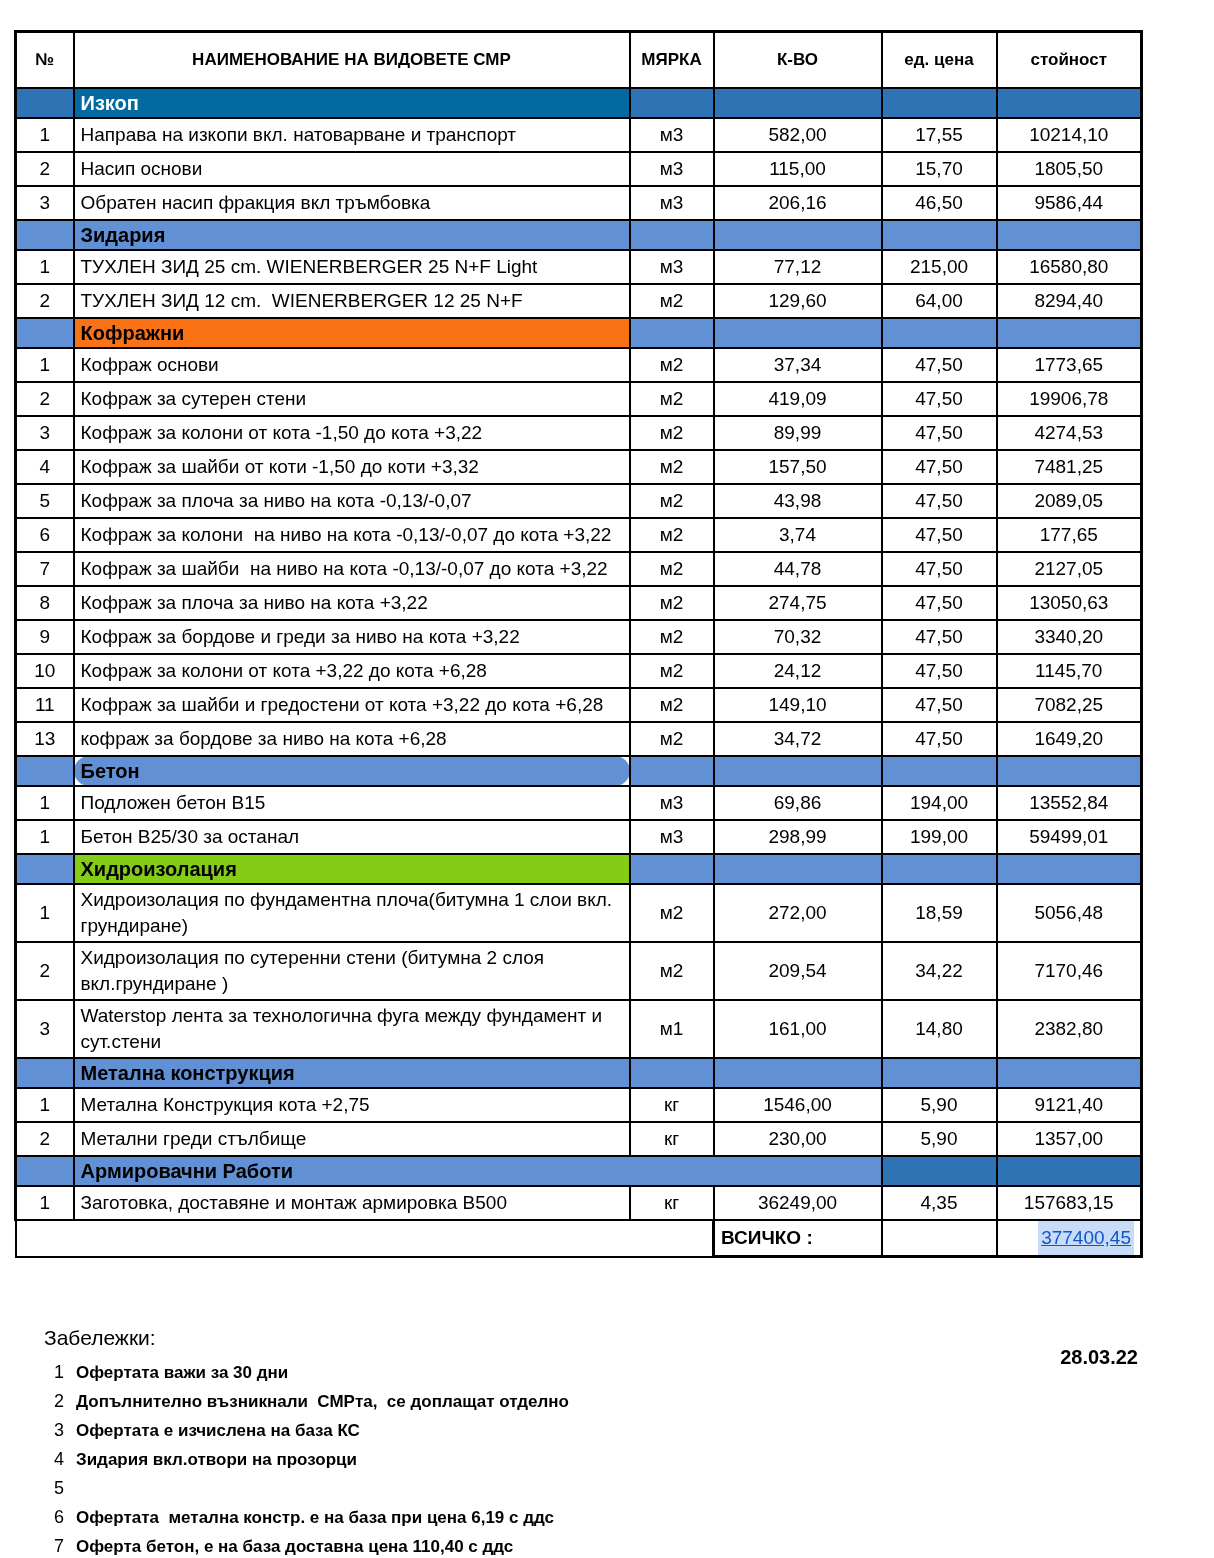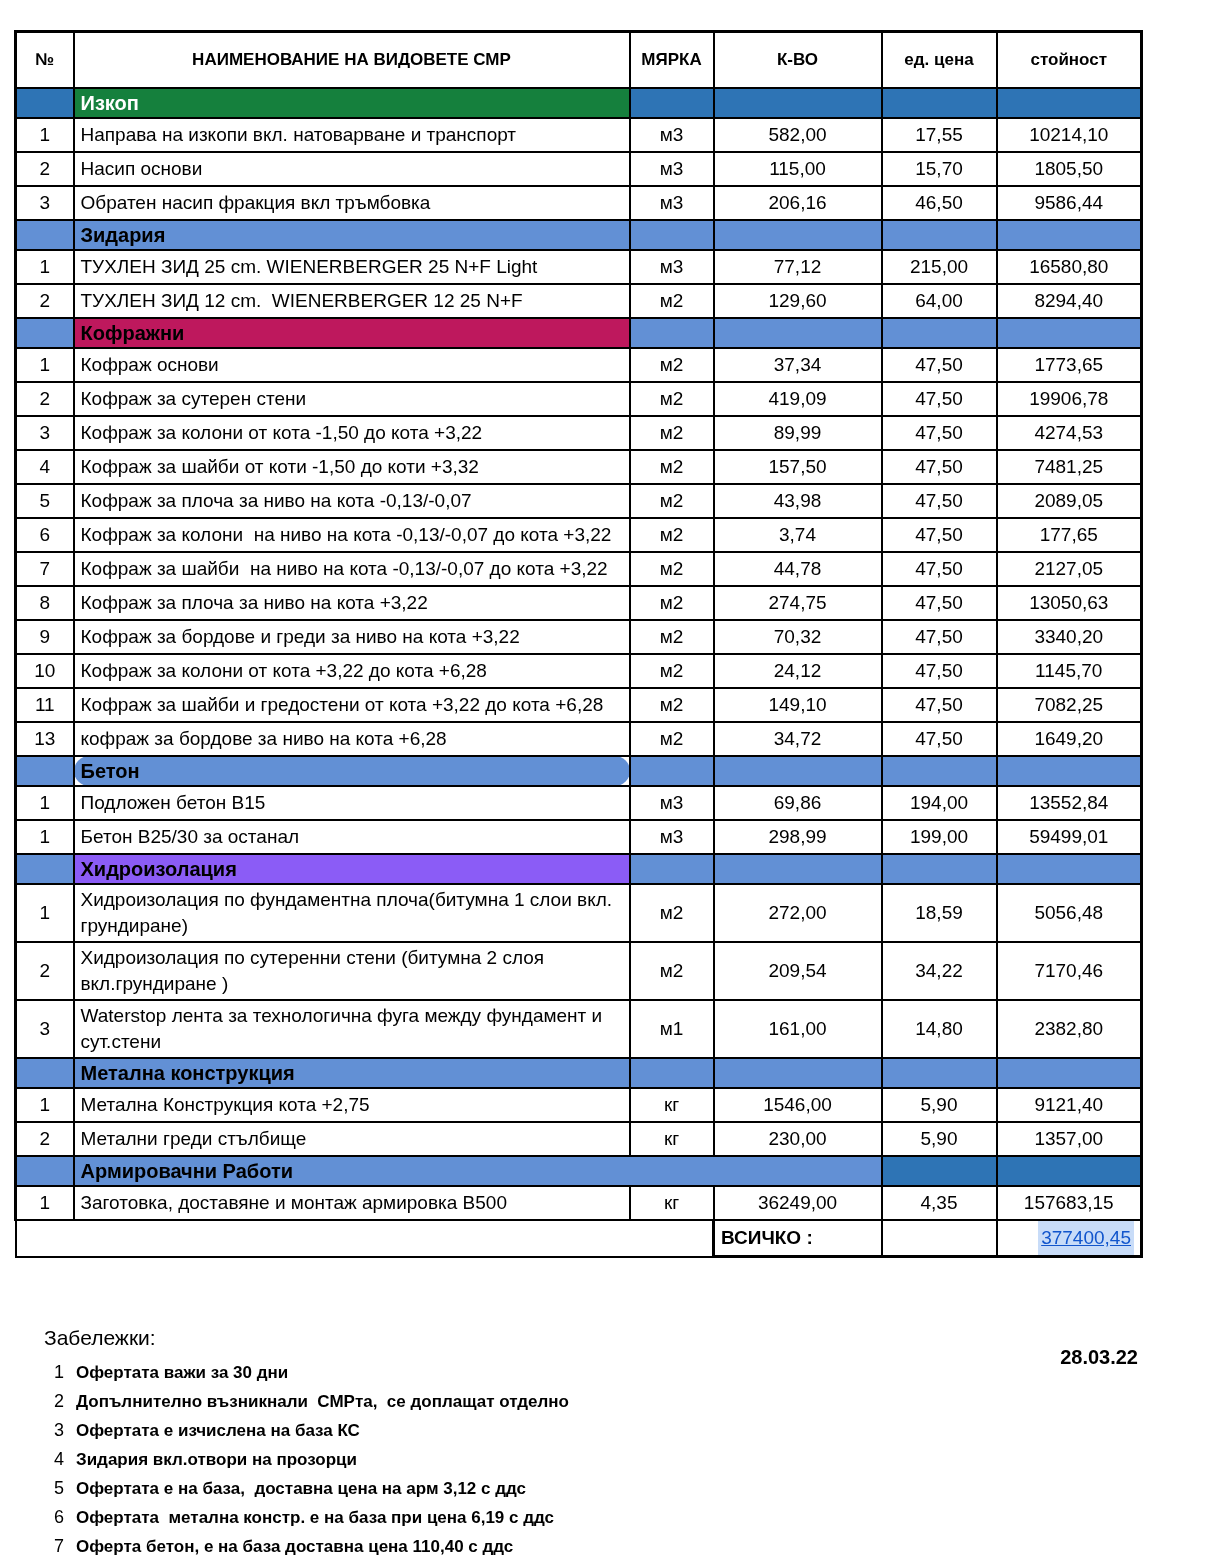--- a/index.html
+++ b/index.html
@@ -68,21 +68,21 @@
         <th>НАИМЕНОВАНИЕ НА ВИДОВЕТЕ СМР</th>
         <th>МЯРКА</th>
         <th>К-ВО</th>
         <th>ед. цена</th>
         <th class="br">стойност</th>
       </tr>
     </thead>
     <tbody id="smr-body">
         <tr class="sec">
           <td class="c-num bl" style="background: rgb(46, 116, 181);"></td>
-          <td class="c-name" style="background: #15803d; color: rgb(255, 255, 255);">Изкоп</td>
+          <td class="c-name" style="background: #0369a1; color: rgb(255, 255, 255);">Изкоп</td>
           <td class="c-unit" style="background: rgb(46, 116, 181);"></td>
           <td class="c-qty" style="background: rgb(46, 116, 181);"></td>
           <td class="c-price" style="background: rgb(46, 116, 181);"></td>
           <td class="c-val br" style="background: rgb(46, 116, 181);"></td>
         </tr>
         <tr>
           <td class="c-num bl">1</td>
           <td class="c-name">Направа на изкопи вкл. натоварване и транспорт</td>
           <td class="c-unit">м3</td>
           <td class="c-qty">582,00</td>
@@ -124,21 +124,21 @@
         <tr>
           <td class="c-num bl">2</td>
           <td class="c-name">ТУХЛЕН ЗИД 12 cm.  WIENERBERGER 12 25 N+F</td>
           <td class="c-unit">м2</td>
           <td class="c-qty">129,60</td>
           <td class="c-price">64,00</td>
           <td class="c-val br">8294,40</td>
         </tr>
         <tr class="sec">
           <td class="c-num bl" style="background: rgb(98, 144, 213);"></td>
-          <td class="c-name" style="background: #be185d; color: rgb(0, 0, 0);">Кофражни</td>
+          <td class="c-name" style="background: #f97316; color: rgb(0, 0, 0);">Кофражни</td>
           <td class="c-unit" style="background: rgb(98, 144, 213);"></td>
           <td class="c-qty" style="background: rgb(98, 144, 213);"></td>
           <td class="c-price" style="background: rgb(98, 144, 213);"></td>
           <td class="c-val br" style="background: rgb(98, 144, 213);"></td>
         </tr>
         <tr>
           <td class="c-num bl">1</td>
           <td class="c-name">Кофраж основи</td>
           <td class="c-unit">м2</td>
           <td class="c-qty">37,34</td>
@@ -252,21 +252,21 @@
         <tr>
           <td class="c-num bl">1</td>
           <td class="c-name">Бетон В25/30 за останал</td>
           <td class="c-unit">м3</td>
           <td class="c-qty">298,99</td>
           <td class="c-price">199,00</td>
           <td class="c-val br">59499,01</td>
         </tr>
         <tr class="sec">
           <td class="c-num bl" style="background: rgb(98, 144, 213);"></td>
-          <td class="c-name" style="background: #8b5cf6; color: rgb(0, 0, 0);">Хидроизолация</td>
+          <td class="c-name" style="background: #84cc16; color: rgb(0, 0, 0);">Хидроизолация</td>
           <td class="c-unit" style="background: rgb(98, 144, 213);"></td>
           <td class="c-qty" style="background: rgb(98, 144, 213);"></td>
           <td class="c-price" style="background: rgb(98, 144, 213);"></td>
           <td class="c-val br" style="background: rgb(98, 144, 213);"></td>
         </tr>
         <tr>
           <td class="c-num bl">1</td>
           <td class="c-name">Хидроизолация по фундаментна плоча(битумна 1 слои вкл. грундиране)</td>
           <td class="c-unit">м2</td>
           <td class="c-qty">272,00</td>
@@ -350,21 +350,20 @@
         <div class="note-item">
           <span class="note-num">3</span>
           <span class="note-text">Офертата е изчислена на база КС</span>
         </div>
         <div class="note-item">
           <span class="note-num">4</span>
           <span class="note-text">Зидария вкл.отвори на прозорци</span>
         </div>
         <div class="note-item">
           <span class="note-num">5</span>
-          <span class="note-text">Офертата е на база,  доставна цена на арм 3,12 с ддс</span>
         </div>
         <div class="note-item">
           <span class="note-num">6</span>
           <span class="note-text">Офертата  метална констр. е на база при цена 6,19 с ддс</span>
         </div>
         <div class="note-item">
           <span class="note-num">7</span>
           <span class="note-text">Оферта бетон, е на база доставна цена 110,40 с ддс</span>
         </div>
       </div>

